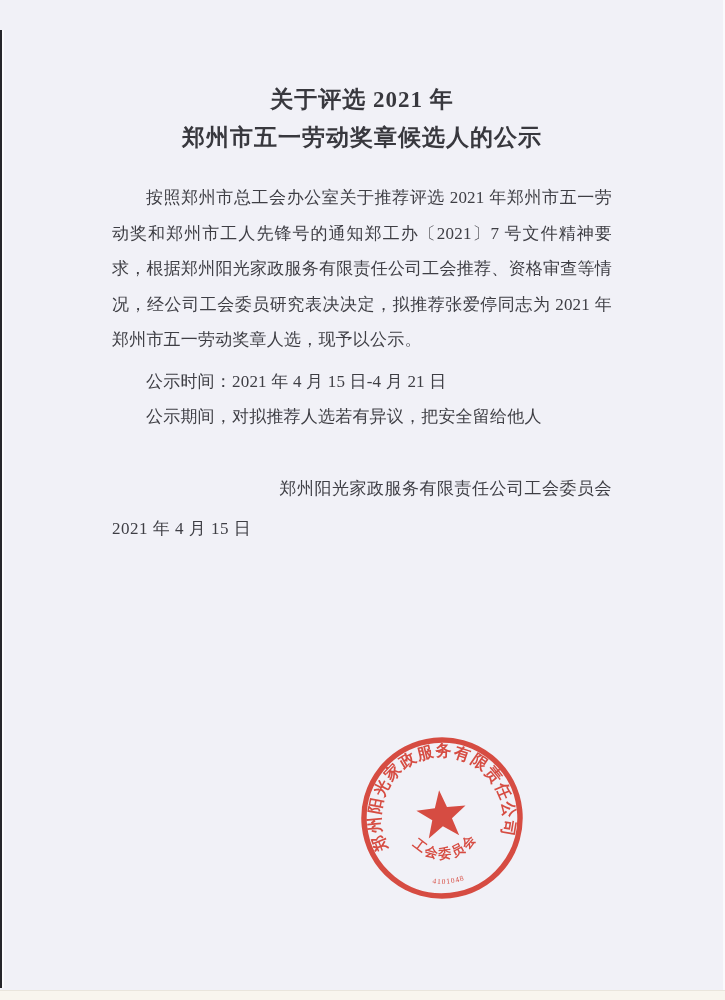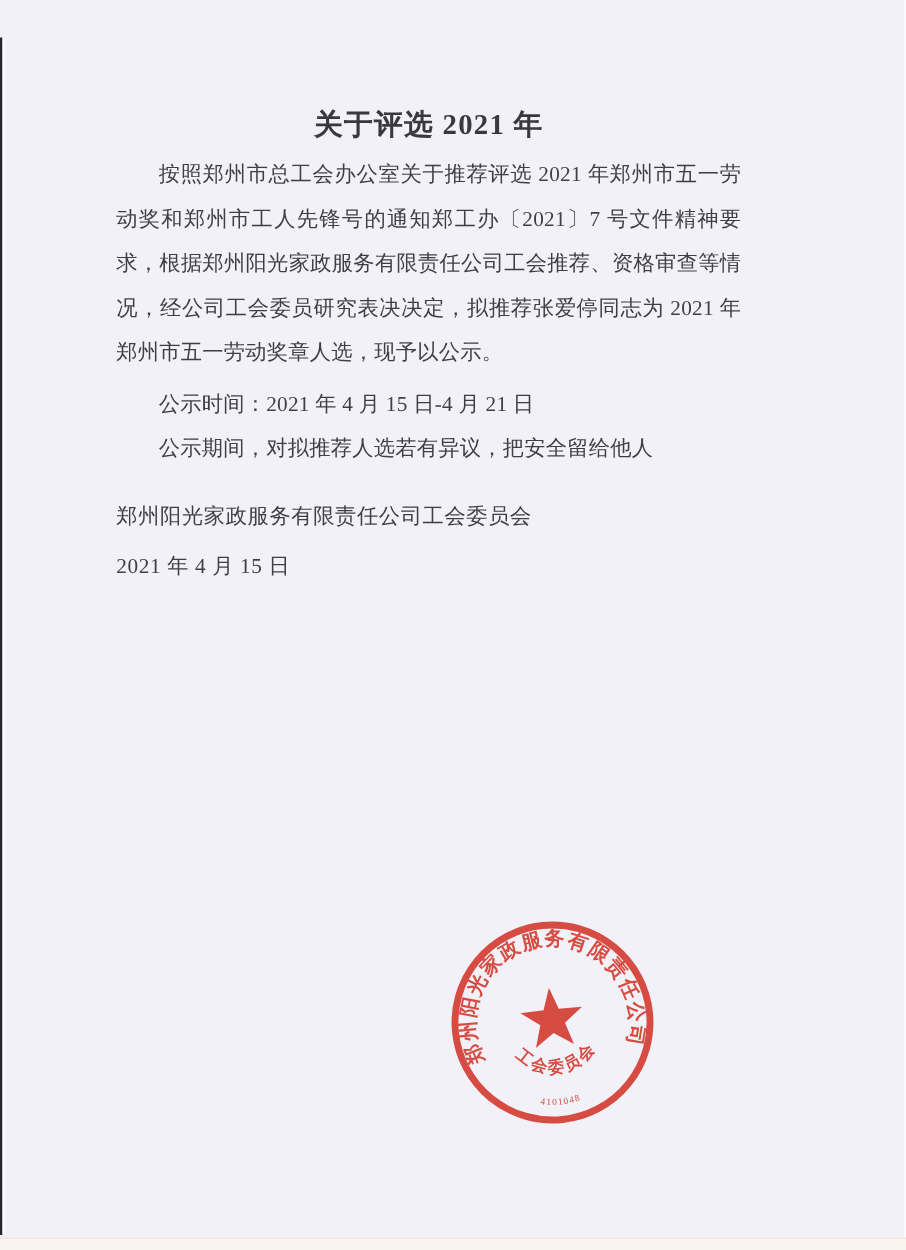--- a/index.html
+++ b/index.html
@@ -22,36 +22,36 @@
   }
   .edge-bottom {
     position:absolute; left:0; bottom:0; width:725px; height:9px;
     background:#f8f5ee; border-top:1px solid #e9e5dc;
   }
   .edge-right {
     position:absolute; right:0; top:0; width:2px; height:1000px;
     background:#fafafc;
   }
   .doc {
-    position:absolute; left:93px; top:84px; width:500px;font-family:Liberation Serif, serif;
+    position:absolute; left:112px; top:84px; width:500px;font-family:Liberation Serif, serif;
   }
   .title {
     font-size:23px; font-weight:bold; text-align:center;
     line-height:32px; margin:0 0 6px 0; letter-spacing:1px;
     color:#38383e;
   }
   .title2 { margin-bottom:26px; }
   p.body {
     font-size:17px; line-height:35.5px; text-align:justify;
     text-indent:2em; margin:4px 0 4px 0; letter-spacing:0.2px;
   }
   p.short { text-align:left; margin:0; }
   p.short-first { margin-top:6px; }
   .signature {
-    margin-top:24px; font-size:17px; text-align:left;
+    margin-top:42px; font-size:17px; text-align:right;
     letter-spacing:0.5px;
   }
   .date {
     margin-top:17px; font-size:17px; text-align:left;
     padding-right:96px; letter-spacing:0.5px;
   }
   .seal {
     position:absolute; left:357px; top:733px;
     width:170px; height:170px;
     mix-blend-mode:multiply; opacity:0.88;
@@ -63,20 +63,21 @@
 
 <div class="page">
 
   <div class="edge-left"></div>
   <div class="edge-left-light"></div>
   <div class="edge-right"></div>
   <div class="edge-bottom"></div>
 
   <div class="doc">
     <div class="title">关于评选 2021 年</div>
+    <div class="title title2">郑州市五一劳动奖章候选人的公示</div>
 
     <p class="body">按照郑州市总工会办公室关于推荐评选 2021 年郑州市五一劳动奖和郑州市工人先锋号的通知郑工办〔2021〕7 号文件精神要求，根据郑州阳光家政服务有限责任公司工会推荐、资格审查等情况，经公司工会委员研究表决决定，拟推荐张爱停同志为 2021 年郑州市五一劳动奖章人选，现予以公示。</p>
 
     <p class="body short short-first">公示时间：2021 年 4 月 15 日-4 月 21 日</p>
     <p class="body short">公示期间，对拟推荐人选若有异议，把安全留给他人</p>
 
     <div class="signature">郑州阳光家政服务有限责任公司工会委员会</div>
     <div class="date">2021 年 4 月 15 日</div>
   </div>
 

